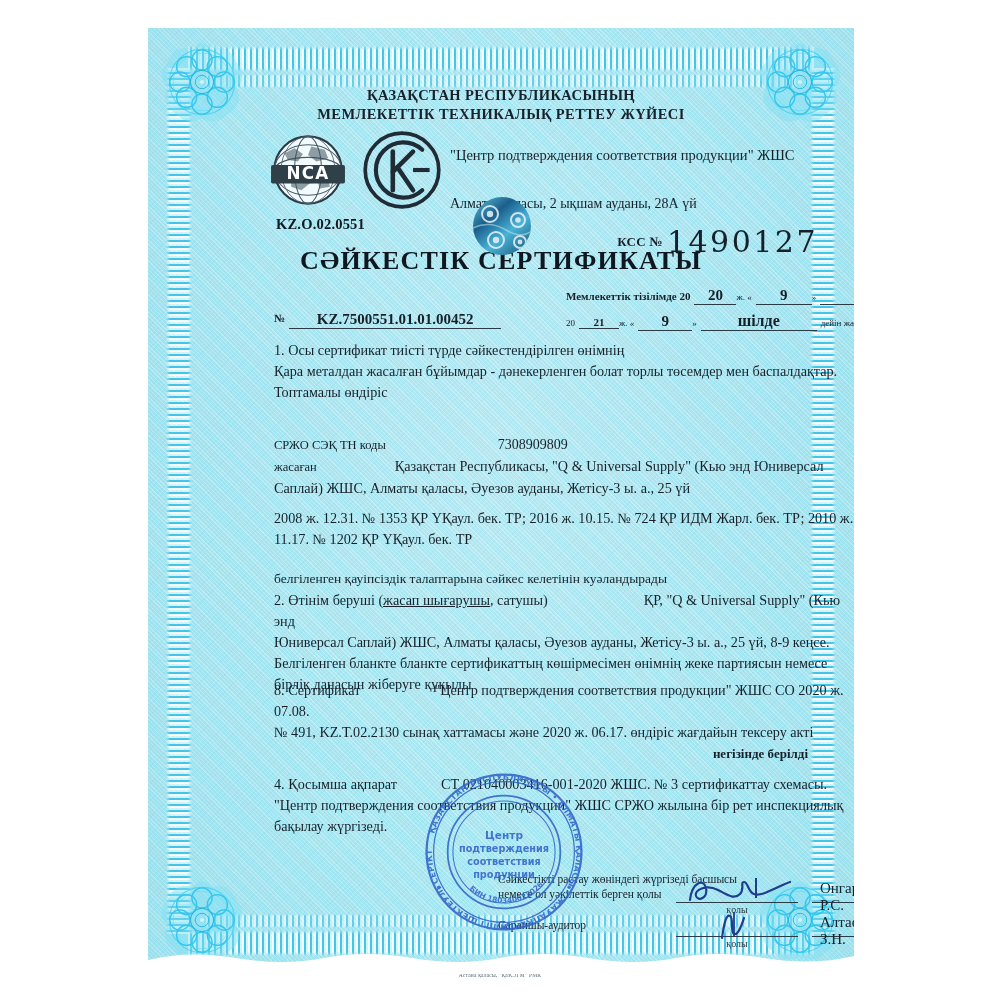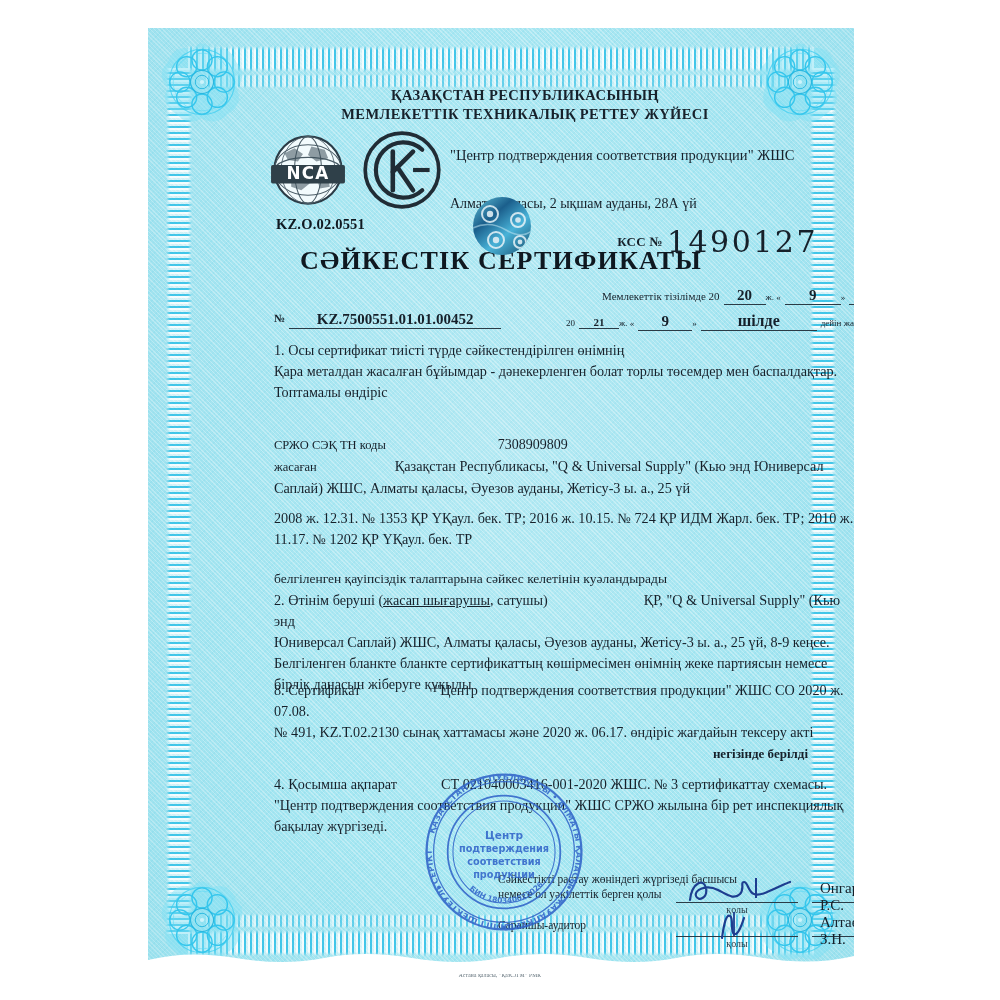--- a/index.html
+++ b/index.html
@@ -71,21 +71,20 @@
   .r-bl{left:6px;bottom:6px;}
   .r-br{right:6px;bottom:6px;}
 
   
   .content{position:absolute;inset:0;z-index:6;}
 
   .hdr-title{
     position:absolute;top:58px;left:0;width:100%;text-align:center;
     font-weight:bold;font-size:14.5px;letter-spacing:.4px;color:#17212b;
     line-height:19px;
-    padding-left:24px;
   }
 
   .logo-nca{position:absolute;left:118px;top:100px;width:84px;height:84px;}
   .logo-kz{position:absolute;left:208px;top:96px;width:92px;height:92px;}
 
   .org-name{
     position:absolute;left:302px;top:118px;width:396px;
     font-size:14.5px;color:#16202a;line-height:18px;
   }
   .org-addr{
@@ -108,21 +107,21 @@
   .kss .num{font-size:30px;letter-spacing:2.5px;font-family:"DejaVu Serif", serif;font-weight:400;}
 
   .cert-title{
     position:absolute;left:0;top:218px;width:100%;text-align:center;
     font-weight:bold;font-size:26px;letter-spacing:1.2px;color:#0f1820;
   }
 
   .reg-line{
     position:absolute;color:#16202a;white-space:nowrap;
   }
-  .reg-line .sm{font-size:11px;font-weight:normal;padding-left:36px;}
+  .reg-line .sm{font-size:11px;font-weight:bold;}
   .reg-line .tiny{font-size:9px;}
   .reg-line .fill{
     display:inline-block;border-bottom:1px solid #2a3b46;text-align:center;
     font-weight:bold;
   }
   .line1{left:418px;top:258px;}
   .line2{left:418px;top:284px;}
 
   .no-left{
     position:absolute;left:126px;top:282px;white-space:nowrap;color:#16202a;

